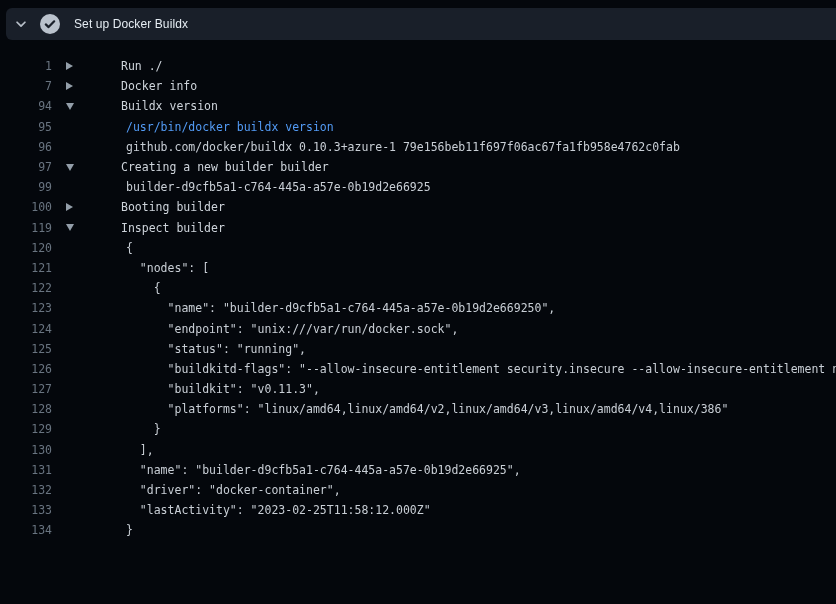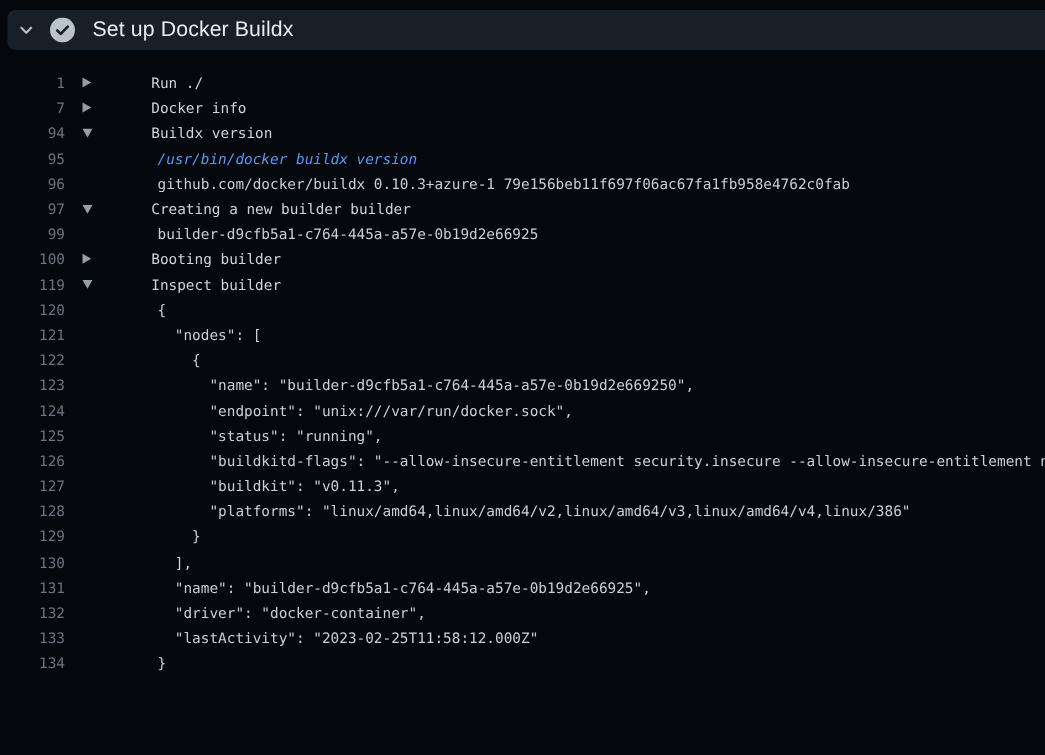--- a/index.html
+++ b/index.html
@@ -25,21 +25,21 @@
     background: transparent; border: none; cursor: pointer;
   }
   .check-icon {
     width: 20px; height: 20px;
     margin-left: 4px;
     display: flex; align-items: center; justify-content: center;
   }
   .step-title {
     margin-left: 14px;
     font-family: "Liberation Sans", "DejaVu Sans", sans-serif;
-    font-size: 17px;
+    font-size: 12px;
     font-weight: 500;
     color: #e6edf3;
     letter-spacing: 0.1px;
   }
   
   .log {
     position: absolute;
     left: 0; top: 56px; right: 0;
   }
   .log-row {
@@ -70,21 +70,21 @@
   }
   .tri-down {
     width: 0; height: 0;
     border-top: 7px solid #939ea9;
     border-left: 4.5px solid transparent;
     border-right: 4.5px solid transparent;
   }
   .log-row .text { color: #c9cfd6; padding-left: 41px; }
   .log-row.kind-group .text { color: #ced4db; }
   .log-row.kind-group { cursor: pointer; }
-  .log-row.kind-cmd .text { color: #539bf5; font-style: italic; }
+  .log-row.kind-cmd .text { color: #539bf5; }
   .log-row.kind-cmd .indent, .log-row.kind-out .indent {
     width: 19px; flex: 0 0 19px;
   }
 </style>
 </head>
 <body>
 
 <div class="step-header">
   <button class="chev-btn">
     <svg width="14" height="14" viewBox="0 0 16 16">

